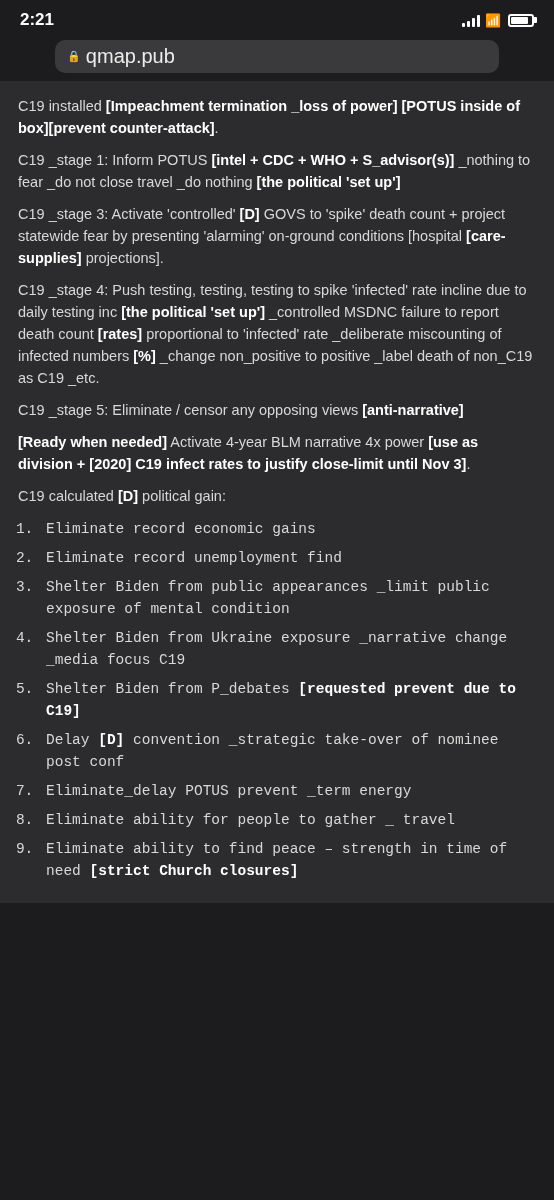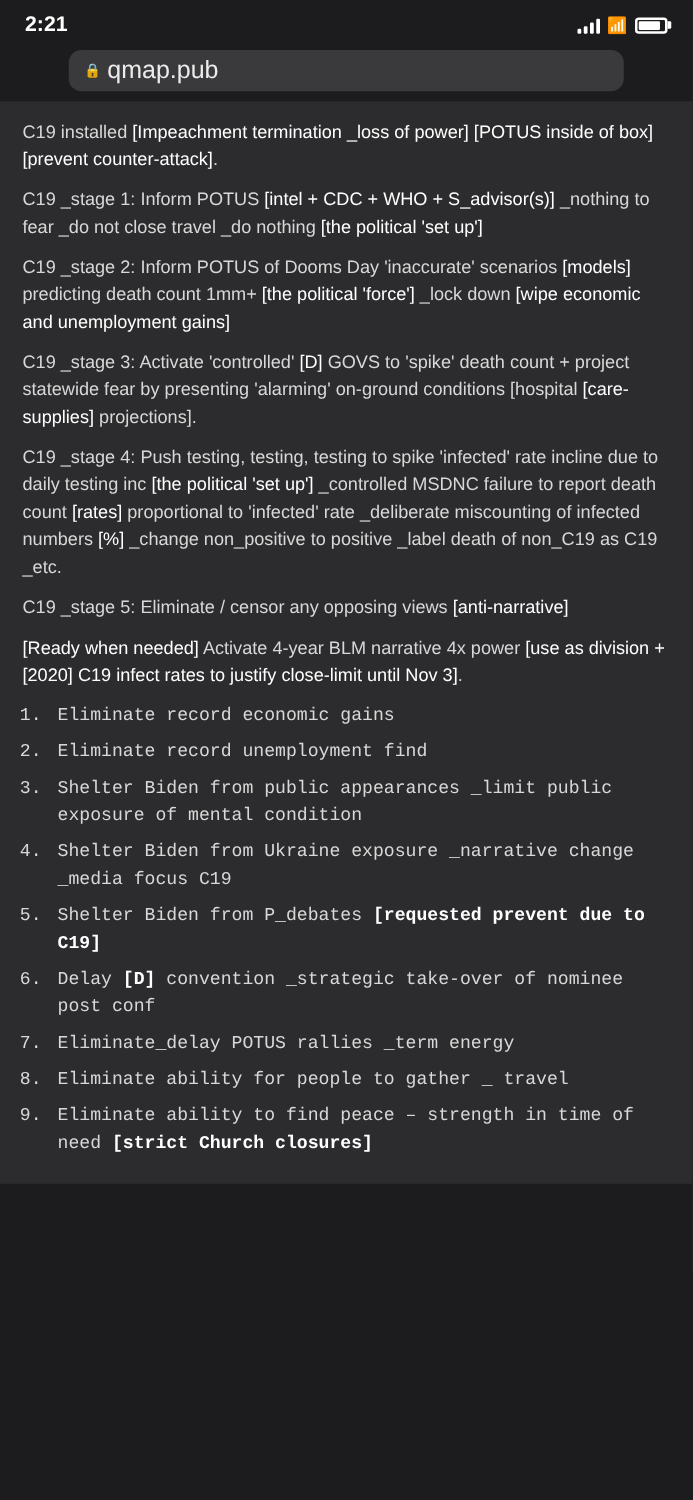--- a/index.html
+++ b/index.html
@@ -111,21 +111,21 @@
       font-size: 14.5px;
       line-height: 1.52;
       color: #d8d8d8;
     }
 
     .content p {
       margin-bottom: 10px;
     }
 
     .bold-bracket {
-      font-weight: 400;
+      font-weight: 700;
       color: #ffffff;
     }
 
     ol {
       padding-left: 24px;
       margin-top: 4px;
       font-family: Liberation Mono, monospace;
     }
     ol li {
       margin-bottom: 7px;
@@ -166,46 +166,46 @@
 <div class="content">
 
   <p>
     C19 installed <span class="bold-bracket">[Impeachment termination _loss of power] [POTUS inside of box][prevent counter-attack]</span>.
   </p>
 
   <p>
     C19 _stage 1: Inform POTUS <span class="bold-bracket">[intel + CDC + WHO + S_advisor(s)]</span> _nothing to fear _do not close travel _do nothing <span class="bold-bracket">[the political 'set up']</span>
   </p>
 
-  <p>
-    C19 _stage 2: Inform POTUS of Dooms Day 'inaccurate' scenarios <span class="bold-bracket">[models]</span> predicting death count 1mm+ <span class="bold-bracket">[the political 'force']</span> _lock down <span class="bold-bracket">[wipe economic and unemployment gains]</span>
-  </p>
 
   <p>
     C19 _stage 3: Activate 'controlled' <span class="bold-bracket">[D]</span> GOVS to 'spike' death count + project statewide fear by presenting 'alarming' on-ground conditions [hospital <span class="bold-bracket">[care-supplies]</span> projections].
   </p>
 
   <p>
     C19 _stage 4: Push testing, testing, testing to spike 'infected' rate incline due to daily testing inc <span class="bold-bracket">[the political 'set up']</span> _controlled MSDNC failure to report death count <span class="bold-bracket">[rates]</span> proportional to 'infected' rate _deliberate miscounting of infected numbers <span class="bold-bracket">[%]</span> _change non_positive to positive _label death of non_C19 as C19 _etc.
   </p>
 
   <p>
     C19 _stage 5: Eliminate / censor any opposing views <span class="bold-bracket">[anti-narrative]</span>
   </p>
 
   <p>
     <span class="bold-bracket">[Ready when needed]</span> Activate 4-year BLM narrative 4x power <span class="bold-bracket">[use as division + [2020] C19 infect rates to justify close-limit until Nov 3]</span>.
   </p>
 
+  <p>
+    C19 calculated <span class="bold-bracket">[D]</span> political gain:
+  </p>
 
   <ol>
     <li>Eliminate record economic gains</li>
     <li>Eliminate record unemployment find</li>
     <li>Shelter Biden from public appearances _limit public exposure of mental condition</li>
     <li>Shelter Biden from Ukraine exposure _narrative change _media focus C19</li>
     <li>Shelter Biden from P_debates <span class="bold-bracket">[requested prevent due to C19]</span></li>
     <li>Delay <span class="bold-bracket">[D]</span> convention _strategic take-over of nominee post conf</li>
-    <li>Eliminate_delay POTUS rallies _term energy</li>
+    <li>Eliminate_delay POTUS prevent _term energy</li>
     <li>Eliminate ability for people to gather _ travel</li>
     <li>Eliminate ability to find peace – strength in time of need <span class="bold-bracket">[strict Church closures]</span></li>
   </ol>
 
 </div>
 
 </body></html>

